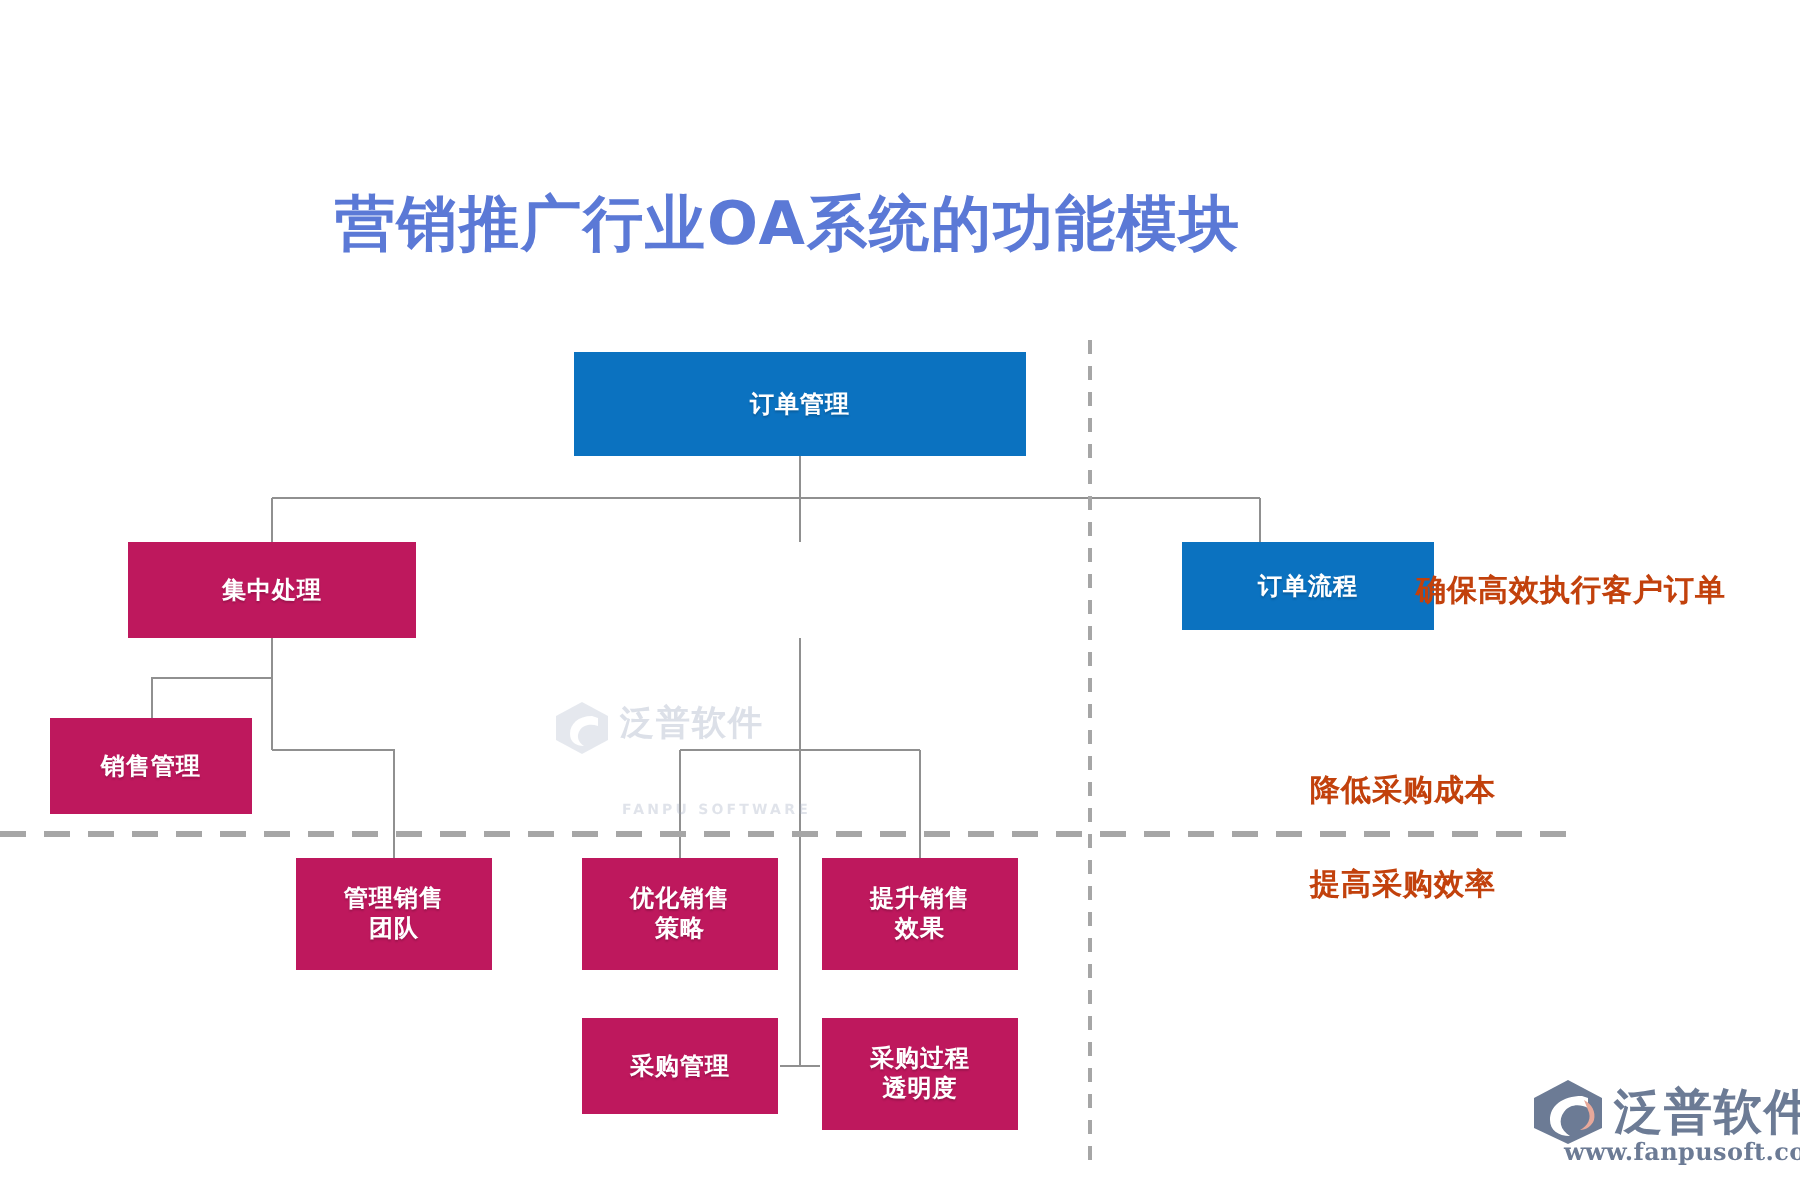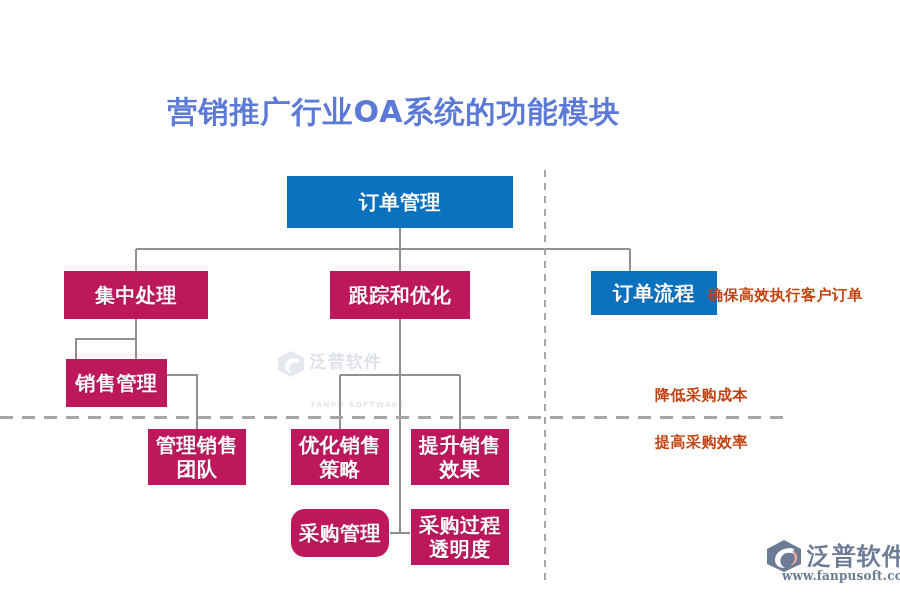--- a/index.html
+++ b/index.html
@@ -42,21 +42,21 @@
   
   .node {
     position: absolute;
     box-sizing: border-box;
     display: flex;
     align-items: center;
     justify-content: center;
     text-align: center;
     color: #ffffff;
     font-weight: bold;
-    font-size: 20px;
+    font-size: 12px;
     line-height: 1.22;
     letter-spacing: 0.5px;
     text-shadow: 0 1px 1px rgba(0,0,0,0.18);
     z-index: 3;
   }
   .node.blue { background: #0B72C0; }
   .node.gray { background: #be185d; }
   .node .lbl { display: block; white-space: pre-line; }
   
   .caption {
@@ -179,48 +179,45 @@
   </div>
 
   <div class="node blue" style="left:287px; top:176px; width:226px; height:52px;">
     <span class="lbl">订单管理</span>
   </div>
 
   <div class="node gray" style="left:64px; top:271px; width:144px; height:48px;">
     <span class="lbl">集中处理</span>
   </div>
 
-  <div class="node gray" style="left:330px; top:271px; width:140px; height:48px;">
-    <span class="lbl">跟踪和优化</span>
-  </div>
 
   <div class="node blue" style="left:567px; top:271px; width:126px; height:44px;margin-left:24px;">
     <span class="lbl">订单流程</span>
   </div>
 
-  <div class="node gray" style="left:25px; top:359px; width:101px; height:48px;margin-left:41px;">
+  <div class="node gray" style="left:25px; top:359px; width:101px; height:48px;">
     <span class="lbl">销售管理</span>
   </div>
 
   <div class="node gray" style="left:148px; top:429px; width:98px; height:56px;justify-content:center;">
     <span class="lbl">管理销售
 团队</span>
   </div>
 
   <div class="node gray" style="left:291px; top:429px; width:98px; height:56px;align-items:center;">
     <span class="lbl">优化销售
 策略</span>
   </div>
 
   <div class="node gray" style="left:411px; top:429px; width:98px; height:56px;">
     <span class="lbl">提升销售
 效果</span>
   </div>
 
-  <div class="node gray" style="left:291px; top:509px; width:98px; height:48px;border-radius:14px;">
+  <div class="node gray" style="left:291px; top:509px; width:98px; height:48px;">
     <span class="lbl">采购管理</span>
   </div>
 
   <div class="node gray" style="left:411px; top:509px; width:98px; height:56px;">
     <span class="lbl">采购过程
 透明度</span>
   </div>
 
   <div class="caption" style="left:708px; top:286px;">确保高效执行客户订单</div>
 

